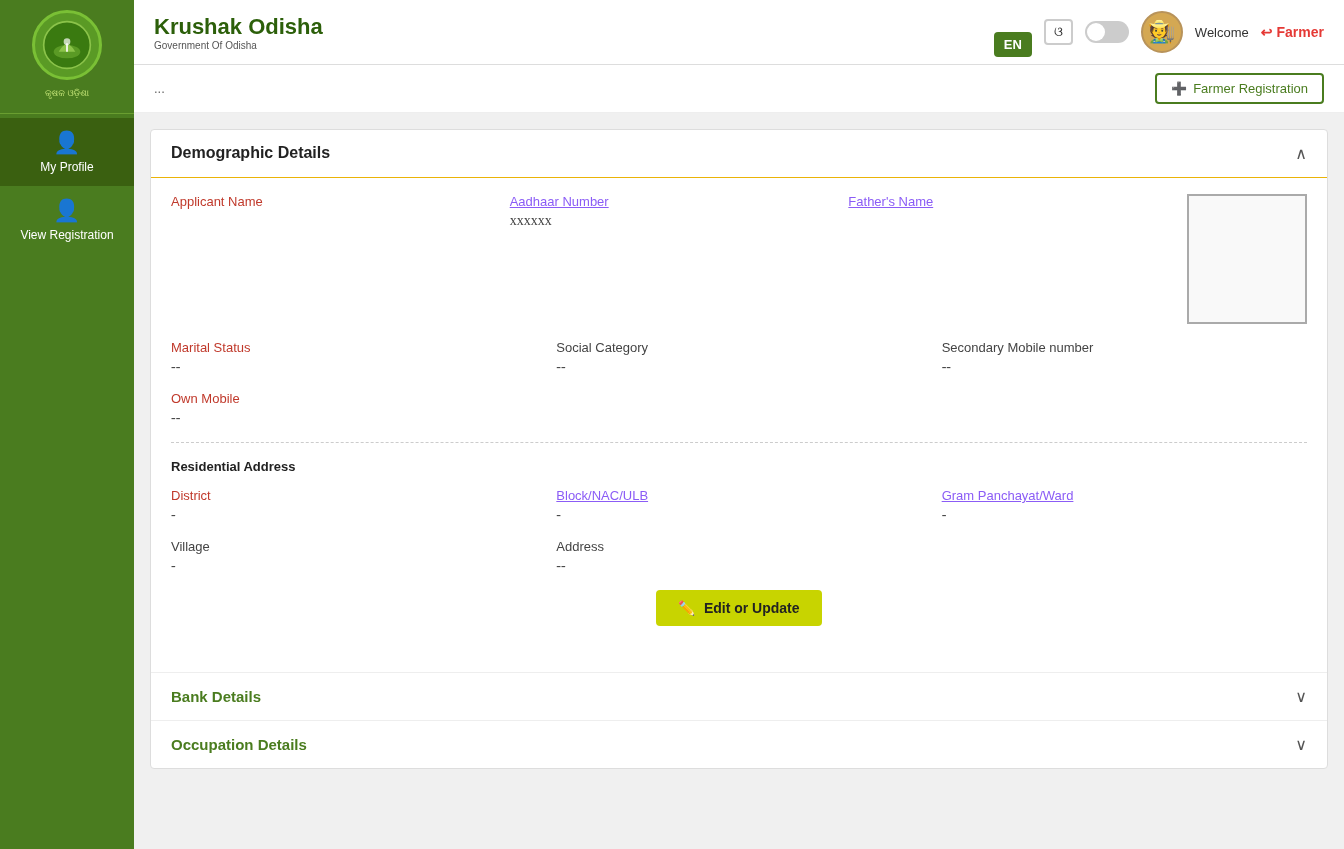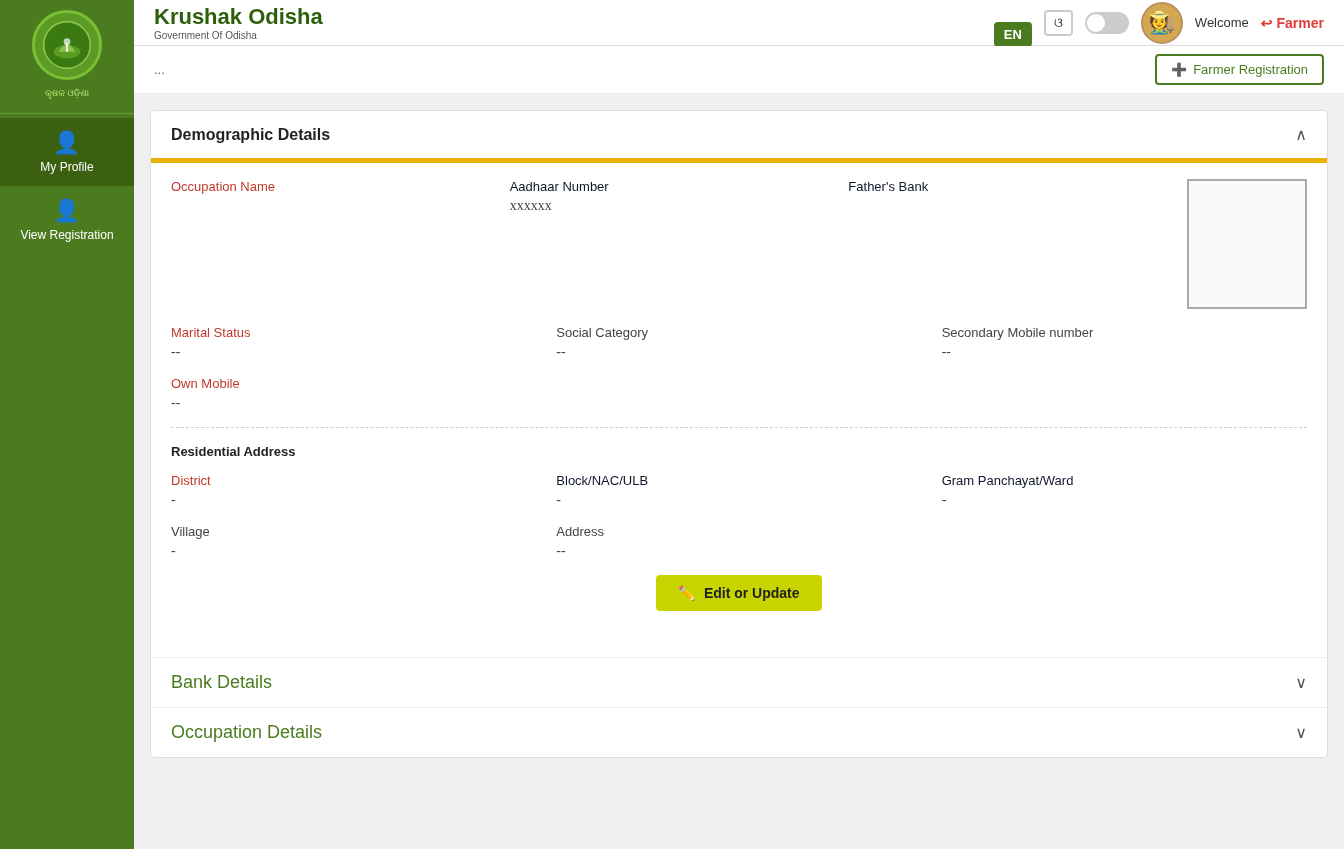--- a/index.html
+++ b/index.html
@@ -53,21 +53,21 @@
     .main { flex: 1; display: flex; flex-direction: column; overflow: hidden; }
 
     
     .header {
       background: #fff;
       padding: 8px 20px;
       display: flex;
       align-items: center;
       justify-content: space-between;
       border-bottom: 1px solid #ddd;
-      height: 46px;
+      height: 65px;
       flex-shrink: 0;
     }
     .header-brand { display: flex; flex-direction: column; }
     .header-title { font-size: 22px; font-weight: bold; color: #2c5f0a; }
     .header-subtitle { font-size: 10px; color: #555; }
     .header-right { display: flex; align-items: center; gap: 12px; }
     .lang-btn {
       background: #4a7c1f;
       color: #fff;
       border: none;
@@ -167,32 +167,32 @@
       margin: 16px;
       border-radius: 4px;
       border: 1px solid #ddd;
       padding: 0;
     }
 
     
     .section-header {
       display: flex;
       justify-content: space-between;
-      align-items: flex-end;
+      align-items: flex-start;
       padding: 14px 20px;
-      border-bottom: 5px solid #eab308;
+      border-bottom: 1px solid #eab308;
     }
     .section-title { font-size: 16px; font-weight: bold; color: #222; }
 
     
     .form-section { padding: 16px 20px; }
     .form-row { display: flex; gap: 20px; margin-bottom: 16px; flex-wrap: wrap; }
     .form-field { flex: 1; min-width: 200px; }
     .field-label { font-size: 13px; color: #c0392b; font-weight: 500; margin-bottom: 4px; }
-    .field-label.blue { color: #0f172a; }
+    .field-label.blue { color: #8b5cf6; text-decoration: underline; }
     .field-value { font-size: 14px; color: #222; font-weight: bold; }
     .field-value.normal { font-weight: normal; color: #444; font-family: Liberation Serif, serif; }
 
     
     .photo-box {
       width: 120px;
       height: 130px;
       border: 2px solid #aaa;
       background: #f9f9f9;
       display: flex;
@@ -228,21 +228,21 @@
 
     
     .collapsible-section {
       border-top: 1px solid #eee;
       padding: 14px 20px;
       display: flex;
       justify-content: space-between;
       align-items: center;
       cursor: pointer;
     }
-    .collapsible-title { font-size: 18px; color: #4a7c1f; font-weight: 400; }
+    .collapsible-title { font-size: 15px; color: #4a7c1f; font-weight: 700; }
 
     
     .download-bar {
       background: #f0f0f0;
       padding: 12px 20px;
       display: flex;
       justify-content: center;
     }
 
     .chevron-up::before { content: '∧'; font-size: 16px; color: #555; }
@@ -311,29 +311,29 @@
 
       <div class="section-header">
         <span class="section-title">Demographic Details</span>
         <span class="chevron-up"></span>
       </div>
 
       <div class="form-section">
 
         <div style="display: flex; gap: 20px; margin-bottom: 16px;">
           <div class="form-field">
-            <div class="field-label">Occupation Name</div>
+            <div class="field-label">Applicant Name</div>
             <div class="field-value normal"></div>
           </div>
           <div class="form-field">
             <div class="field-label blue">Aadhaar Number</div>
             <div class="field-value normal">xxxxxx</div>
           </div>
           <div class="form-field">
-            <div class="field-label blue">Father's Bank</div>
+            <div class="field-label blue">Father's Name</div>
             <div class="field-value normal"></div>
           </div>
           <div class="photo-box">
             <span></span>
           </div>
         </div>
 
 
         <div class="form-row">
           <div class="form-field">

